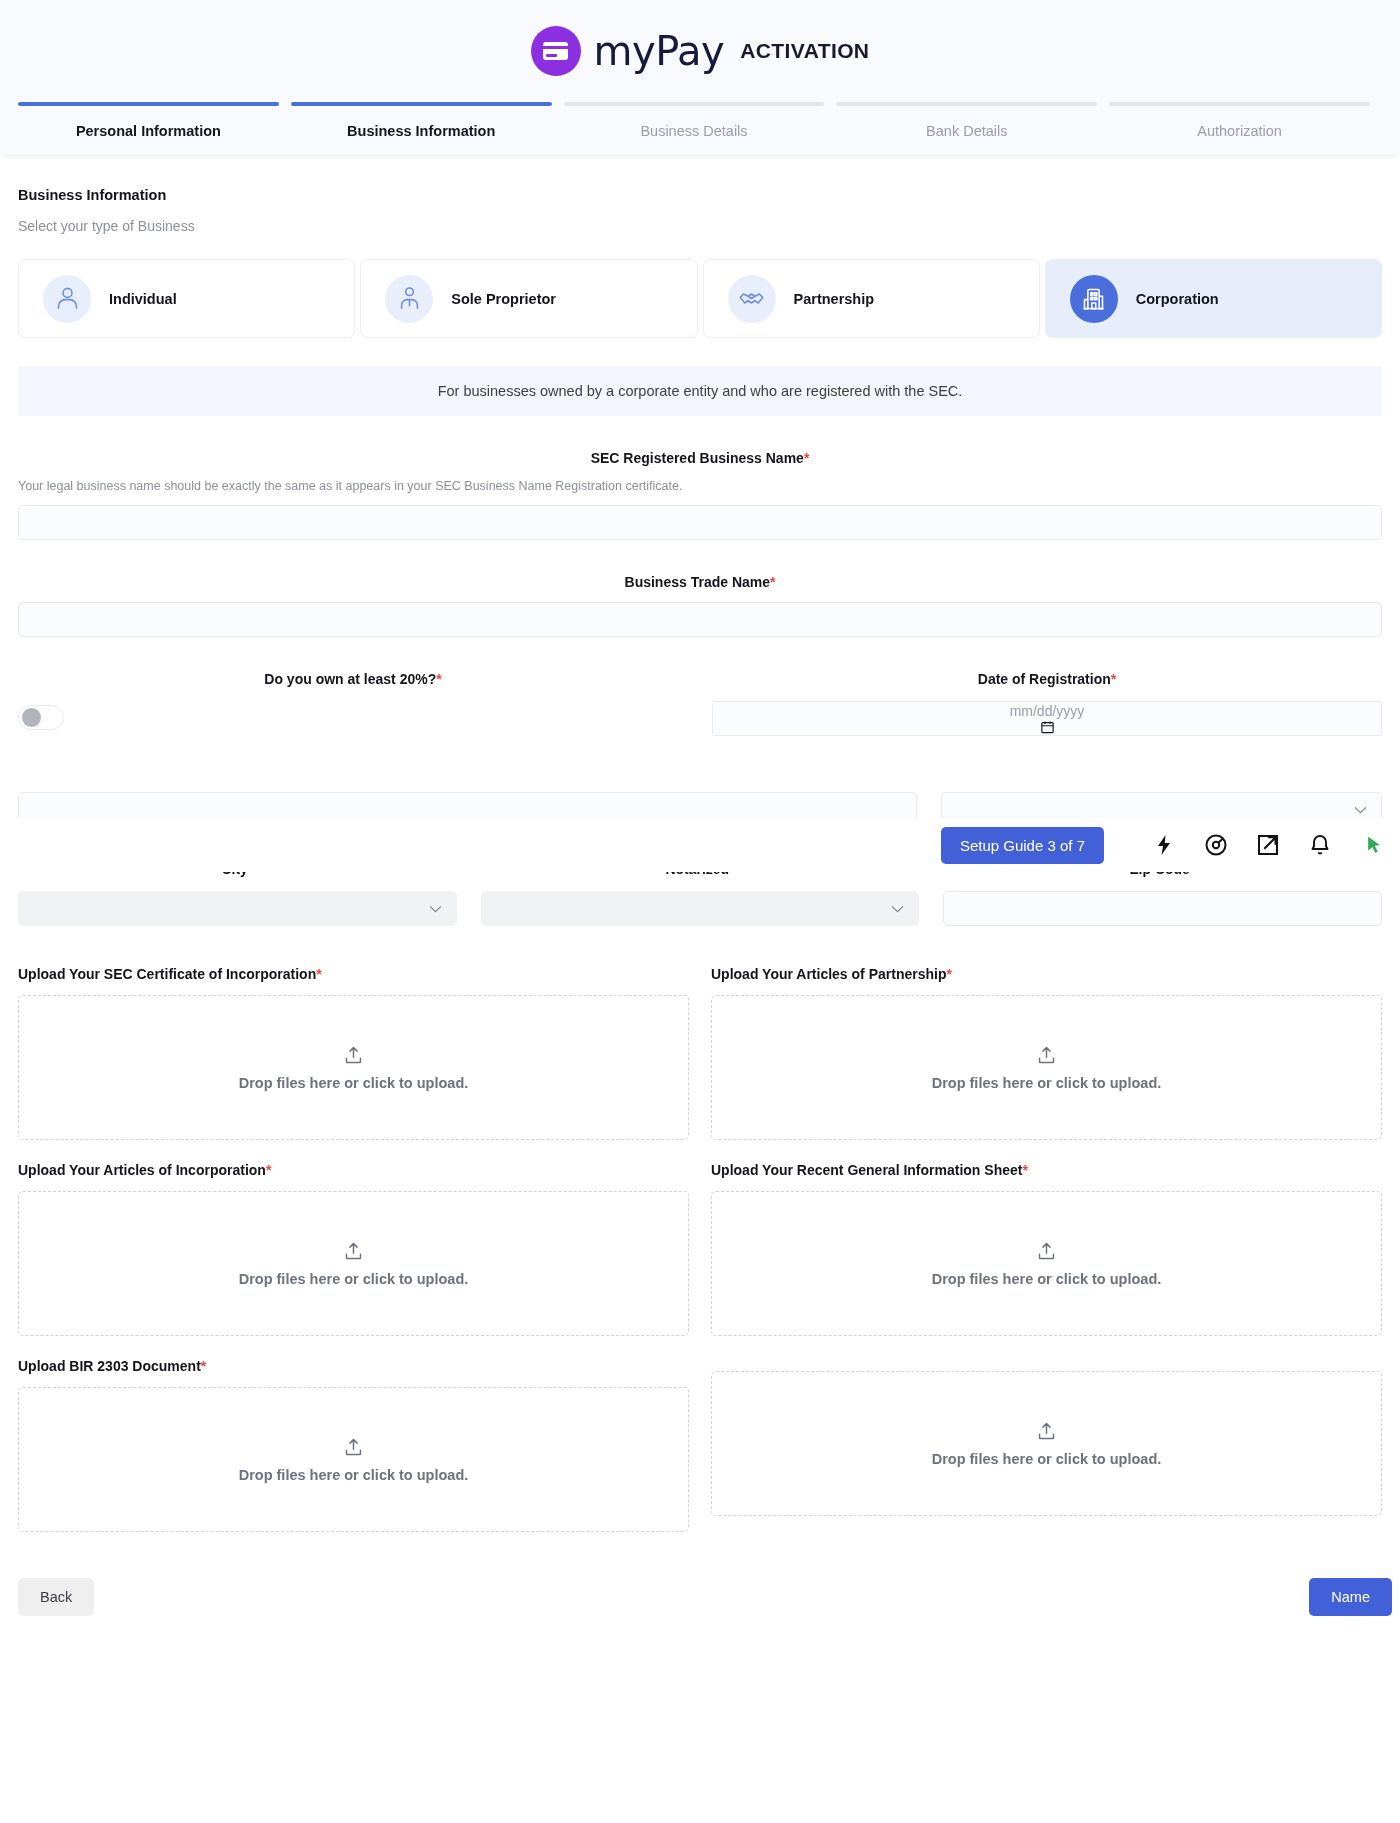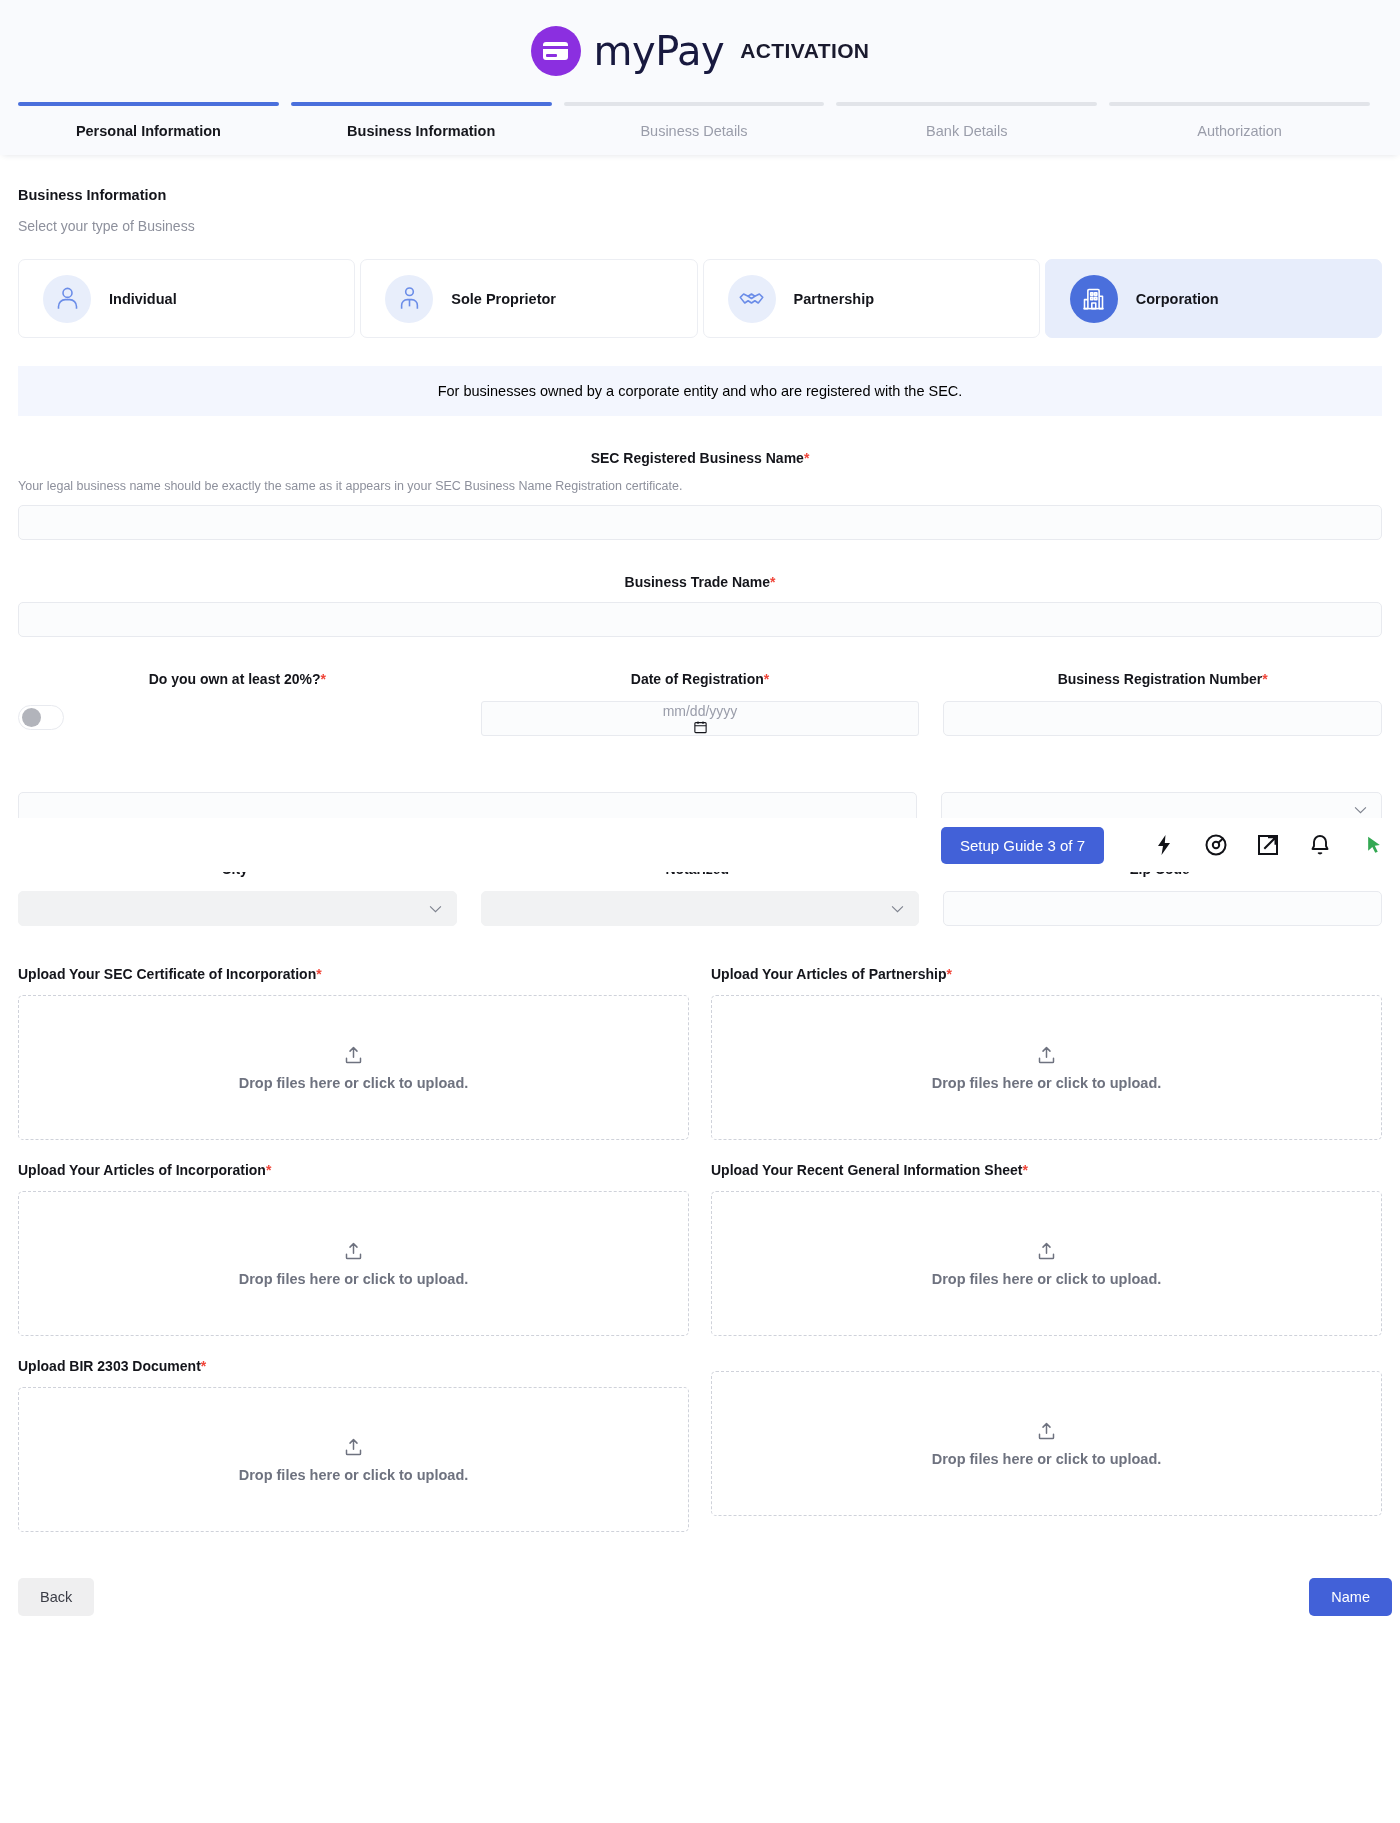--- a/index.html
+++ b/index.html
@@ -87,21 +87,21 @@
     flex: none;
   }
   .type-card.selected .type-icon { background: #4a6fdc; }
   .type-icon svg { width: 27px; height: 27px; }
   .type-name { font-size: 14.5px; font-weight: 700; color: #14151b; }
 
   
   .info-banner {
     margin-top: 28px; height: 50px; background: #f3f6fe;
     display: flex; align-items: center; justify-content: center;
-    font-size: 14.5px; color: #000000;
+    font-size: 14.5px; color: #404040;
   }
 
   
   .field-block { margin-top: 34px; }
   .f-label { font-size: 14px; font-weight: 700; color: #14151b; text-align: center; }
   .req { color: #f0463a; font-weight: 700; }
   .f-help { font-size: 12.5px; color: #8d909c; margin-top: 13px; }
   .f-input {
     margin-top: 12px; height: 35px; width: 100%;
     border: 1px solid #e8eaef; border-radius: 5px; background: #fbfcfd;
@@ -300,26 +300,20 @@
         <span>Date of Registration</span><span class="req">*</span>
       </div>
       <div class="date-input">
         <span class="date-ph">mm/dd/yyyy</span>
         <svg class="cal-icon" viewBox="0 0 24 24" fill="none" stroke="currentColor" stroke-width="1.8">
           <rect x="3" y="5" width="18" height="16" rx="1.5"></rect>
           <path d="M3 10h18M8 3v4M16 3v4"></path>
         </svg>
       </div>
     </div>
-    <div class="col">
-      <div class="f-label">
-        <span>Business Registration Number</span><span class="req">*</span>
-      </div>
-      <input class="f-input" value="" style="">
-    </div>
   </div>
 
   <div class="grid-3" style="margin-top:34px;">
     <div class="col" style="flex:2.04;">
       <input class="f-input" style="margin-top: 22px;">
     </div>
     <div class="col">
       <div class="f-select" style="margin-top:22px;">
         <svg class="chev" viewBox="0 0 24 14" fill="none" stroke="currentColor" stroke-width="2">
             <path d="M2 2l10 10L22 2"></path>

